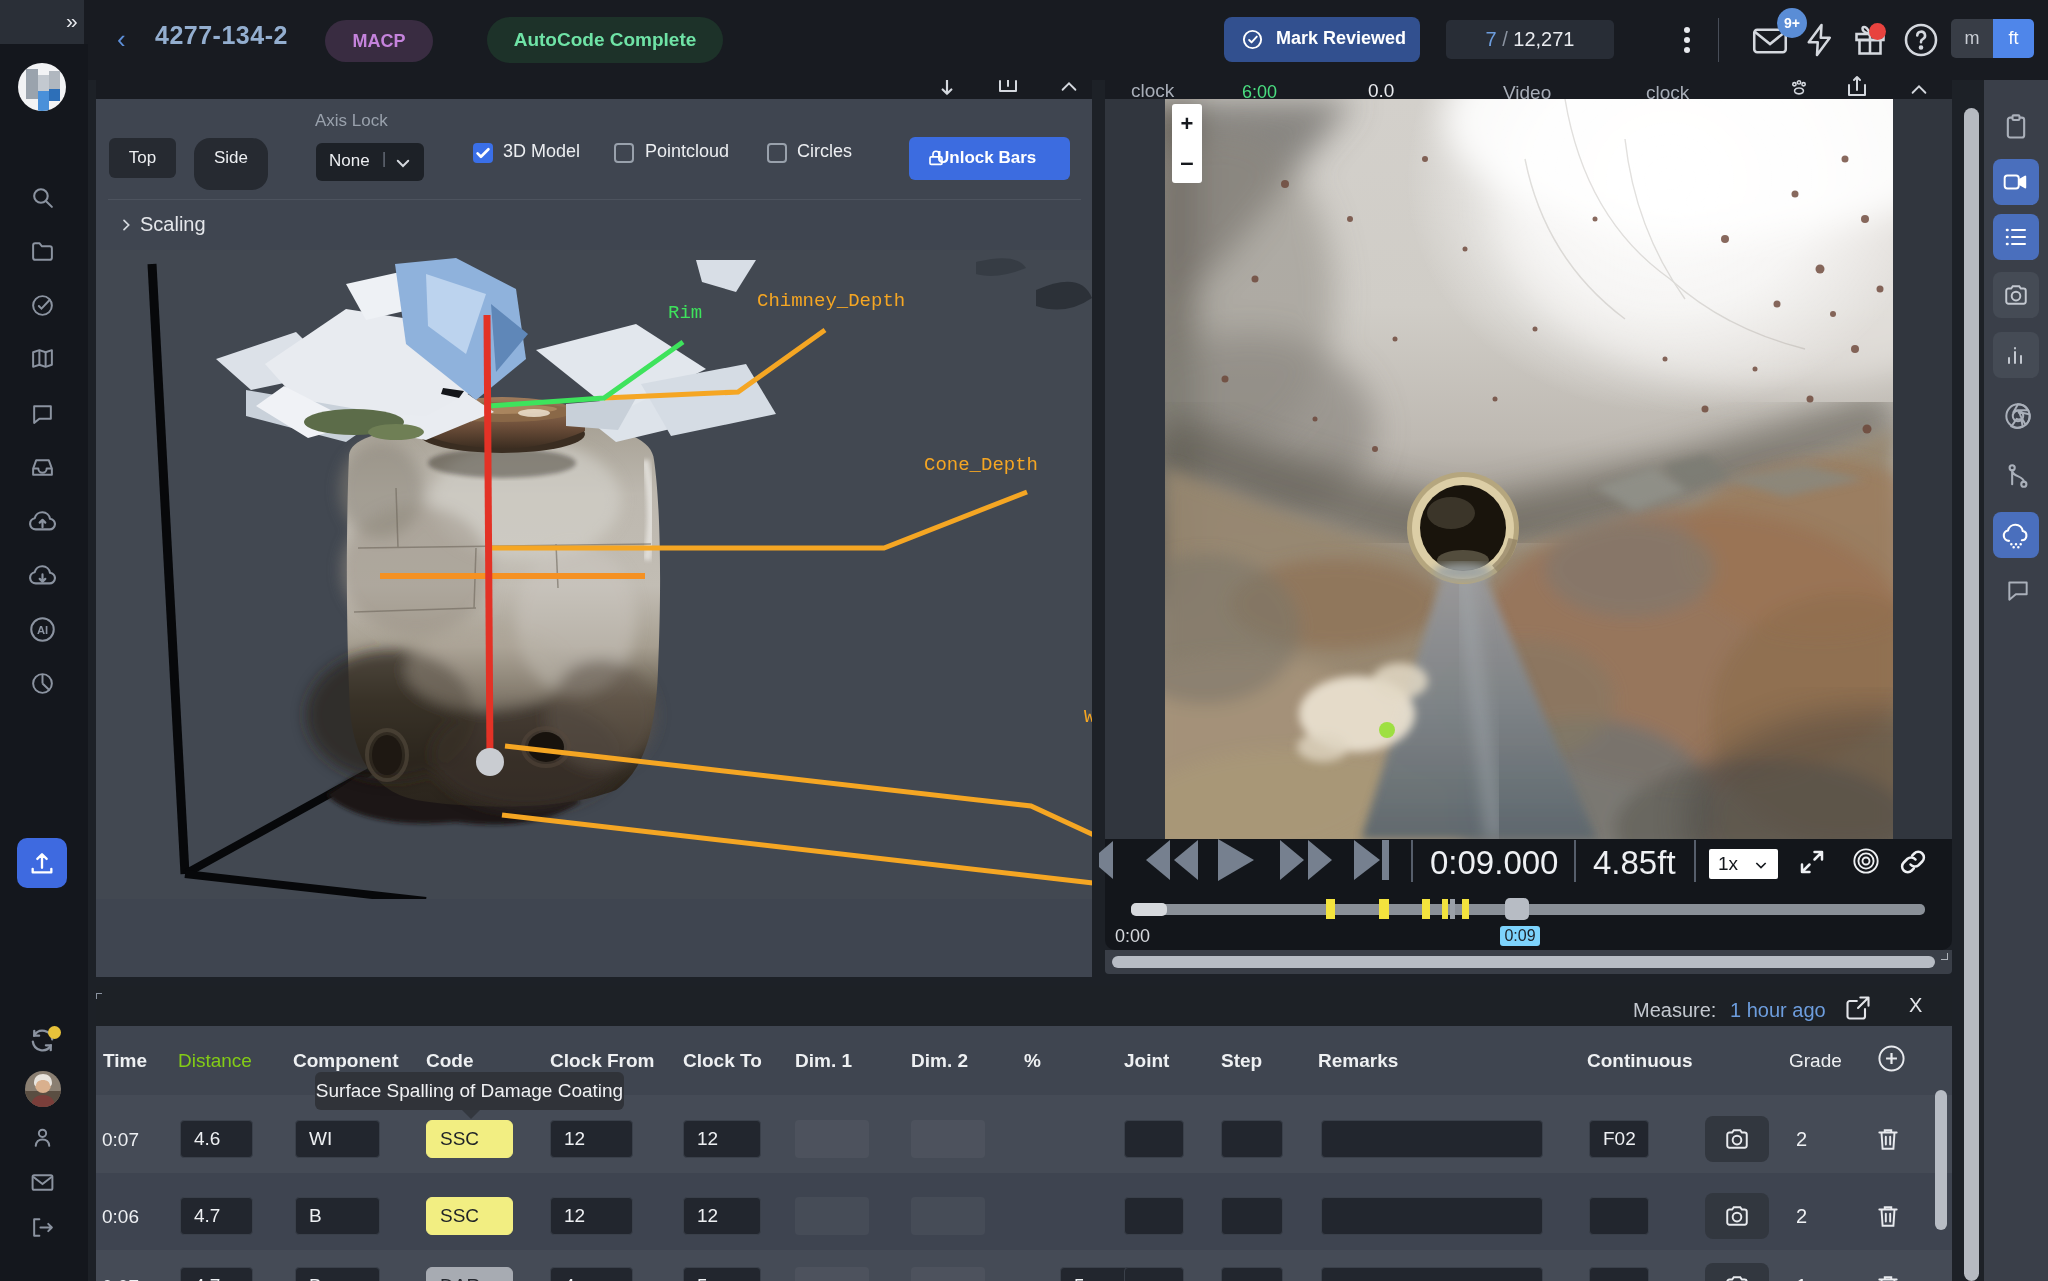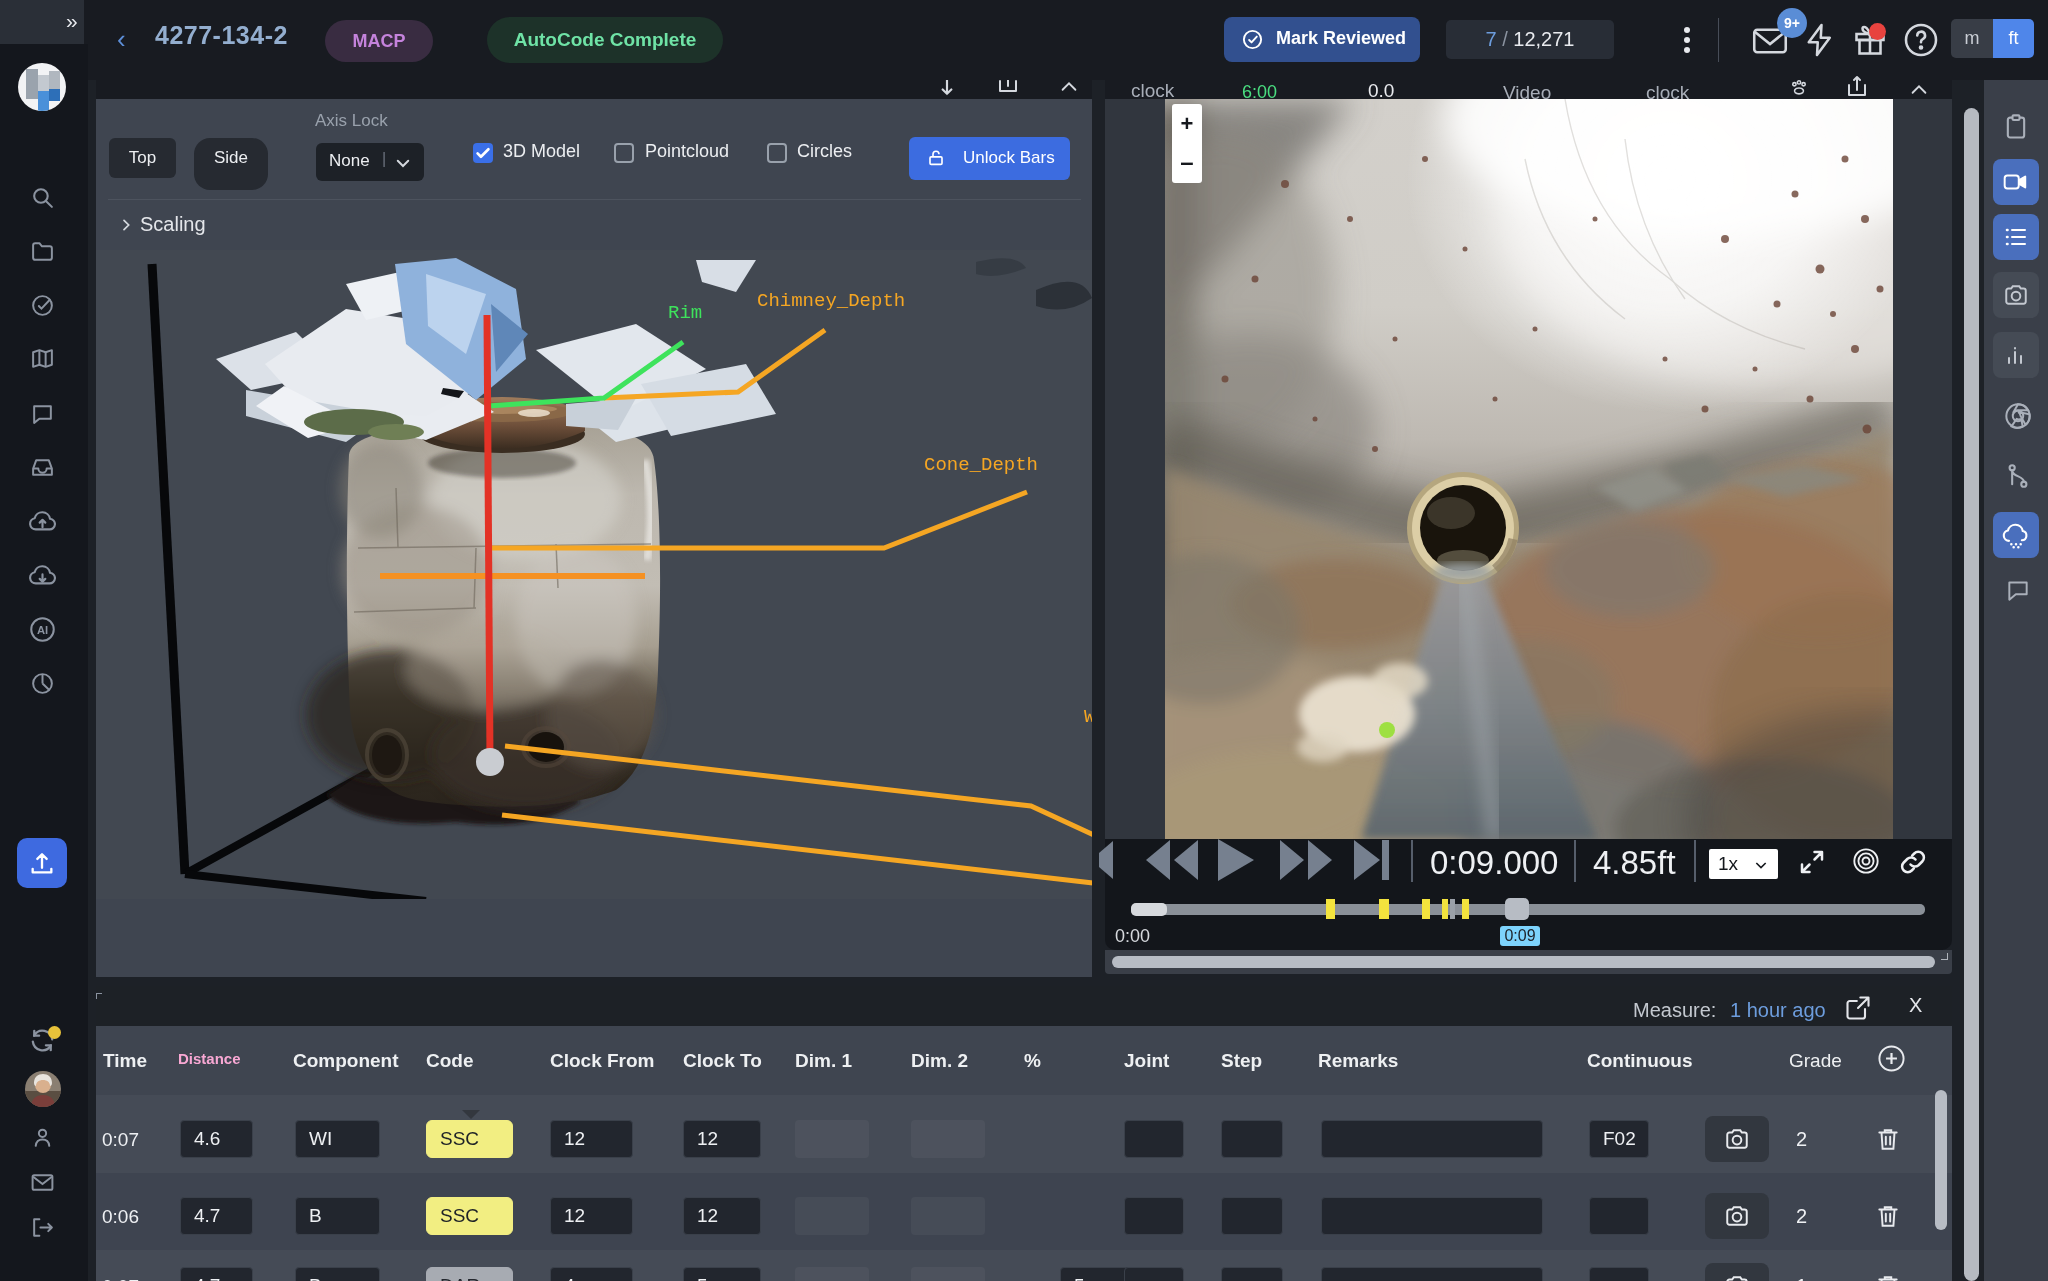--- a/index.html
+++ b/index.html
@@ -177,21 +177,21 @@
   <div class="abs" style="left:407px;top:61px;color:#eceef1;font-size:18px;">3D Model</div>
   <div class="abs" style="left:518px;top:63px;width:20px;height:20px;border:2px solid #99a1ac;border-radius:4px;"></div>
   <div class="abs" style="left:549px;top:61px;color:#eceef1;font-size:18px;">Pointcloud</div>
   <div class="abs" style="left:671px;top:63px;width:20px;height:20px;border:2px solid #99a1ac;border-radius:4px;"></div>
   <div class="abs" style="left:701px;top:61px;color:#eceef1;font-size:18px;">Circles</div>
   <div class="abs" style="left:813px;top:57px;width:161px;height:43px;background:#3c6ce0;border-radius:6px;color:#fff;">
     <svg class="abs" style="left:18px;top:12px;" width="18" height="18" viewBox="0 0 24 24" fill="none" stroke="#fff" stroke-width="2.2">
         <rect x="4" y="10.5" width="16" height="10" rx="1.5"></rect>
         <path d="M8 10.5V7a4 4 0 0 1 8 0"></path>
       </svg>
-    <span class="abs" style="left:54px;top:11px;font-size:17px;font-weight:normal;">Unlock Bars</span>
+    <span class="abs" style="left:28px;top:11px;font-size:17px;font-weight:bold;">Unlock Bars</span>
   </div>
   <div class="abs" style="left:12px;top:119px;width:973px;height:1px;background:#4d535e;"></div>
   <svg class="abs" style="left:22px;top:137px;" width="16" height="16" viewBox="0 0 24 24" fill="none" stroke="#d4d8de" stroke-width="2.6" stroke-linecap="round">
       <path d="M9 5l7 7-7 7"></path>
     </svg>
   <div class="abs" style="left:44px;top:133px;color:#e4e6ea;font-size:20px;">Scaling</div>
 
   <div class="abs" style="left:0;top:170px;width:996px;height:649px;background:#424851;overflow:hidden;" id="viewport3d">
   <svg width="996" height="649" viewBox="0 0 996 649">
     <defs>
@@ -551,21 +551,21 @@
       <path d="M18 13v6a2 2 0 0 1-2 2H5a2 2 0 0 1-2-2V8a2 2 0 0 1 2-2h6"></path>
       <path d="M14 3h7v7M21 3l-9 9"></path>
     </svg>
   <div class="abs" style="left:1813px;top:8px;color:#e4e6ea;font-size:20px;">X</div>
 
   <div class="abs" style="left:0;top:40px;width:1856px;height:255px;background:#3f4550;overflow:hidden;" id="tbody">
       <div class="abs" style="left:0;top:69px;width:1856px;height:78px;background:#454b56;"></div>
       <div class="abs" style="left:0;top:147px;width:1856px;height:77px;background:#3e4450;"></div>
       <div class="abs" style="left:0;top:224px;width:1856px;height:31px;background:#454b56;"></div>
       <div class="abs" style="left:7px;top:24px;color:#eef0f2;font-size:19px;font-weight:bold;">Time</div>
-      <div class="abs" style="left:82px;top:24px;color:#f9a8d4;font-size:15px;font-weight:bold;">Distance</div>
+      <div class="abs" style="left:82px;top:24px;color:#84cc16;font-size:19px;font-weight:normal;">Distance</div>
       <div class="abs" style="left:197px;top:24px;color:#eef0f2;font-size:19px;font-weight:bold;">Component</div>
       <div class="abs" style="left:330px;top:24px;color:#eef0f2;font-size:19px;font-weight:bold;">Code</div>
       <div class="abs" style="left:454px;top:24px;color:#eef0f2;font-size:19px;font-weight:bold;">Clock From</div>
       <div class="abs" style="left:587px;top:24px;color:#eef0f2;font-size:19px;font-weight:bold;">Clock To</div>
       <div class="abs" style="left:699px;top:24px;color:#eef0f2;font-size:19px;font-weight:bold;">Dim. 1</div>
       <div class="abs" style="left:815px;top:24px;color:#eef0f2;font-size:19px;font-weight:bold;">Dim. 2</div>
       <div class="abs" style="left:928px;top:24px;color:#eef0f2;font-size:19px;font-weight:bold;">%</div>
       <div class="abs" style="left:1028px;top:24px;color:#eef0f2;font-size:19px;font-weight:bold;">Joint</div>
       <div class="abs" style="left:1125px;top:24px;color:#eef0f2;font-size:19px;font-weight:bold;">Step</div>
       <div class="abs" style="left:1222px;top:24px;color:#eef0f2;font-size:19px;font-weight:bold;">Remarks</div>
@@ -635,16 +635,17 @@
       <div class="abs" style="left:1609px;top:237px;width:64px;height:46px;background:#32373f;border-radius:8px;">
         <svg style="margin:10px 0 0 18px;" width="28" height="26" viewBox="0 0 24 24" fill="none" stroke="#e8eaee" stroke-width="1.8">
           <path d="M3 8a2 2 0 0 1 2-2h2.5L9 4h6l1.5 2H19a2 2 0 0 1 2 2v10a2 2 0 0 1-2 2H5a2 2 0 0 1-2-2z"></path>
           <circle cx="12" cy="13" r="4"></circle>
         </svg>
       </div>
       <div class="abs" style="left:1700px;top:249px;color:#eef0f3;font-size:20px;">1</div>
       <svg class="abs" style="left:1779px;top:246px;" width="26" height="28" viewBox="0 0 24 24" fill="none" stroke="#e8eaee" stroke-width="1.8" stroke-linecap="round">
         <path d="M4 6h16M9 6V4h6v2M6 6l1 15h10l1-15M10 10v7M14 10v7"></path>
       </svg>
+      <div class="abs" style="left:219px;top:46px;width:309px;height:38px;background:#303339;border-radius:6px;color:#f0f1f3;font-size:19px;text-align:center;line-height:38px;">Surface Spalling of Damage Coating</div>
       <div class="abs" style="left:366px;top:84px;width:0;height:0;border-left:9px solid transparent;border-right:9px solid transparent;border-top:9px solid #33373e;"></div>
       <div class="abs" style="left:1839px;top:64px;width:12px;height:140px;background:#b7bcc4;border-radius:6px;"></div>
     </div>
 </div>
 
 </body></html>

